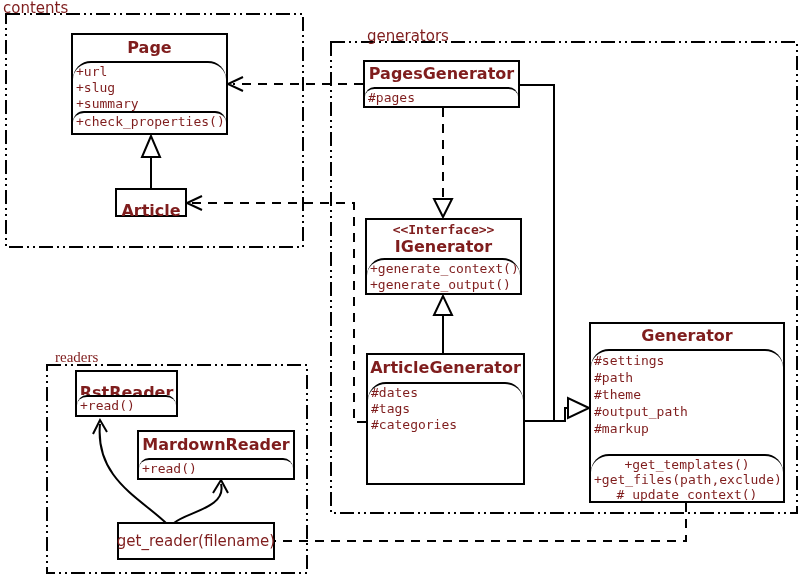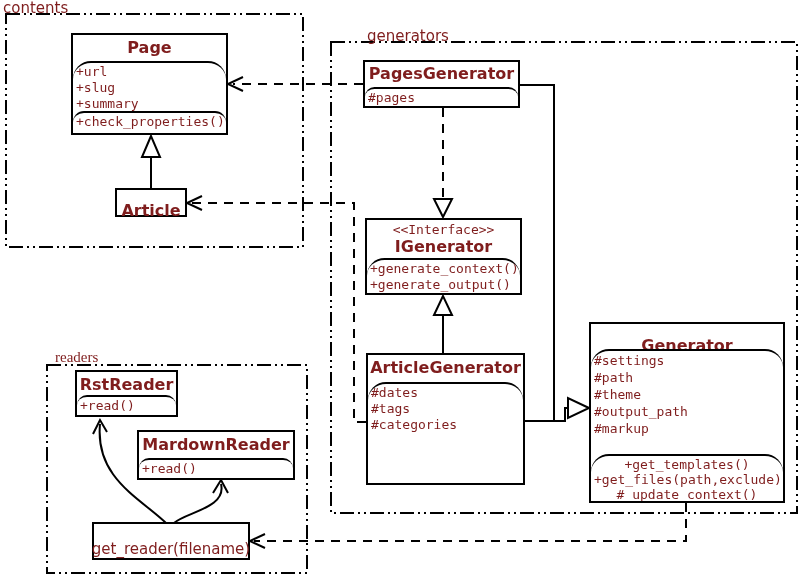--- a/index.html
+++ b/index.html
@@ -7,23 +7,23 @@
           font-family:"DejaVu Sans",sans-serif;color:#7f1d1d;}
   svg.layer{position:absolute;left:0;top:0;z-index:1;}
   .pkg-label{position:absolute;z-index:3;font-size:15px;line-height:16px;}
   .cls{position:absolute;background:#fff;border:2px solid #000;box-sizing:border-box;z-index:2;}
   .ttl{font-weight:bold;font-size:16px;text-align:center;line-height:19px;padding-top:3px;
        box-sizing:border-box;overflow:hidden;}
   .cmp{border-top:2px solid #000;padding:1px 3px;box-sizing:border-box;overflow:hidden;border-radius:18px;}
   .mem{font-family:"DejaVu Sans Mono",monospace;font-size:13px;line-height:16px;white-space:pre;}
   .lh17 .mem{line-height:17px;}
   .lh15 .mem{line-height:15px;text-align:center;}
-  .stereo{font-family:"DejaVu Sans Mono",monospace;font-weight:normal;font-size:13px;line-height:15px;}
+  .stereo{font-family:"DejaVu Sans Mono",monospace;font-weight:bold;font-size:13px;line-height:15px;}
   .name-line{line-height:19px;}
-  .plainbox{display:flex;align-items:flex-end;justify-content:center;font-size:15px;}
+  .plainbox{display:flex;align-items:center;justify-content:center;font-size:15px;margin-left:25px;}
 </style>
 </head>
 <body>
 
 <div class="canvas">
 
   <svg class="layer" width="803" height="579" viewBox="0 0 803 579">
 
     <g stroke="#000" stroke-width="2" fill="none" stroke-dasharray="14 4 2 4 2 4">
       <rect x="6" y="14" width="297" height="233"></rect>
@@ -119,37 +119,37 @@
   <div class="cls" style="left:366px;top:353px;width:159px;height:132px;">
     <div class="ttl" style="height:27px;">ArticleGenerator</div>
     <div class="cmp" style="height:67px;">
       <div class="mem">#dates</div>
       <div class="mem">#tags</div>
       <div class="mem">#categories</div>
     </div>
   </div>
 
   <div class="cls" style="left:589px;top:322px;width:196px;height:181px;">
-    <div class="ttl" style="height:25px;padding-top:12px;">Generator</div>
+    <div class="ttl" style="height:25px;padding-top:2px;">Generator</div>
     <div class="cmp lh17" style="height:105px;">
       <div class="mem">#settings</div>
       <div class="mem">#path</div>
       <div class="mem">#theme</div>
       <div class="mem">#output_path</div>
       <div class="mem">#markup</div>
     </div>
     <div class="cmp lh15" style="height:47px;">
       <div class="mem">+get_templates()</div>
       <div class="mem">+get_files(path,exclude)</div>
       <div class="mem">#_update_context()</div>
     </div>
   </div>
 
   <div class="cls" style="left:75px;top:370px;width:103px;height:47px;">
-    <div class="ttl" style="height:23px;padding-top:3px;">RstReader</div>
+    <div class="ttl" style="height:23px;padding-top:11px;">RstReader</div>
     <div class="cmp" style="height:20px;">
       <div class="mem">+read()</div>
     </div>
   </div>
 
   <div class="cls" style="left:137px;top:430px;width:158px;height:50px;">
     <div class="ttl" style="height:26px;">MardownReader</div>
     <div class="cmp" style="height:20px;">
       <div class="mem">+read()</div>
     </div>

